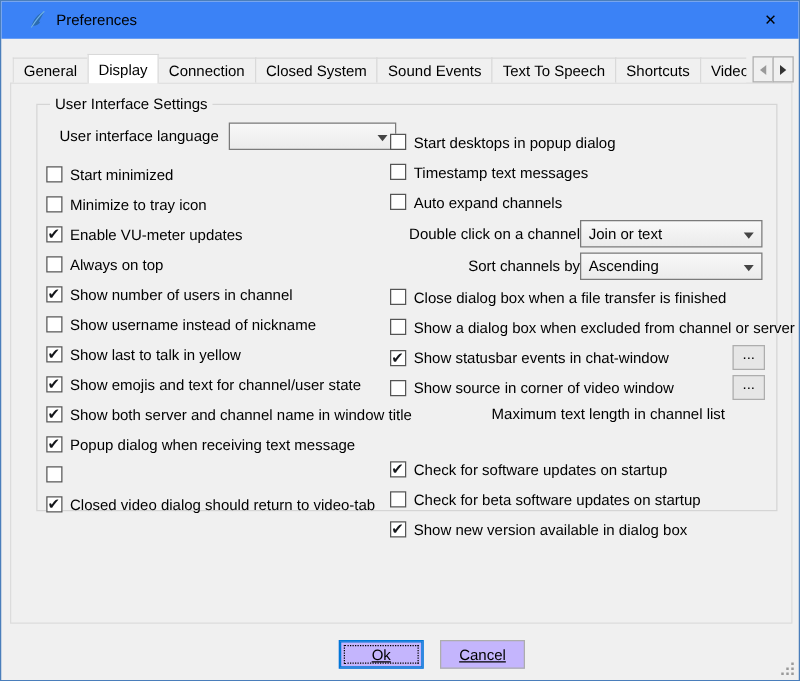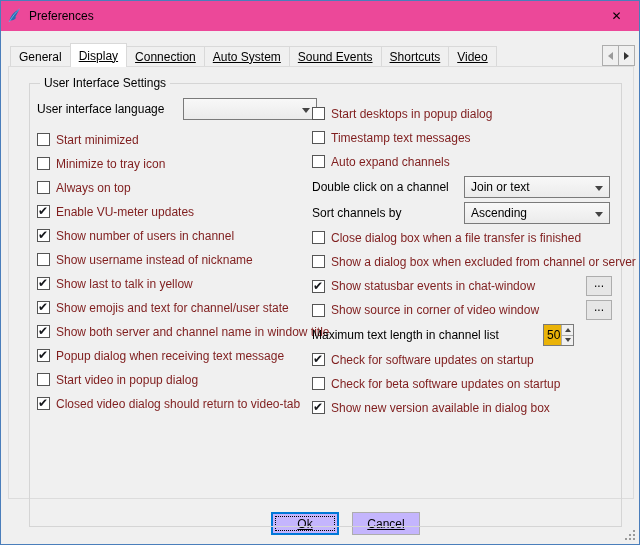--- a/index.html
+++ b/index.html
@@ -5,64 +5,64 @@
   * { margin:0; padding:0; box-sizing:border-box; }
   html,body { width:640px; height:545px; }
   body {
     font-family:"Liberation Sans","DejaVu Sans",sans-serif;
     font-size:12px; color:#000; background:#f0f0f0;
   }
   .window{ position:relative; width:640px; height:545px; background:#f0f0f0;
     border:1px solid #4a7ebb; overflow:hidden; }
 
   
-  .titlebar{ position:absolute; top:0; left:0; right:0; height:30px; background:#ec4899;
-    display:flex; align-items:center; padding-left:5px; }
+  .titlebar{ position:absolute; top:0; left:0; right:0; height:30px; background:#3b82f6;
+    display:flex; align-items:center; padding-left:21px; }
   .app-icon{ width:16px; height:16px; margin-right:7px; flex:0 0 16px; }
   .title-text{ font-size:12px; color:#000; }
   .close-btn{ position:absolute; right:0; top:0; width:45px; height:30px;
     display:flex; align-items:center; justify-content:center; font-size:12px; color:#000; cursor:default; }
 
   
   .tabbar{ position:absolute; left:9px; top:42px; right:42px; height:24px;
     display:flex; align-items:flex-end; overflow:hidden; z-index:3; }
   .tab{ height:20px; margin-bottom:1px; padding:0 8px; display:flex; align-items:center;
     background:#f0f0f0; border:1px solid #d9d9d9; border-bottom:none; white-space:nowrap; }
-  .tab + .tab{ margin-left:-1px;text-decoration:underline; }
+  .tab + .tab{ margin-left:-1px; }
   .tab.active{ height:24px; margin-bottom:0; background:#fff; z-index:2; position:relative; }
   .tab-scroll{ position:absolute; right:4px; top:44px; display:flex; z-index:4; }
   .scrollbtn{ width:17px; height:21px; border:1px solid #adadad; background:#f0f0f0;
     display:flex; align-items:center; justify-content:center; }
   .scrollbtn + .scrollbtn{ margin-left:-1px; }
   .tri-l{ width:0; height:0; border-top:4px solid transparent; border-bottom:4px solid transparent; border-right:5px solid #9a9a9a; }
   .tri-r{ width:0; height:0; border-top:4px solid transparent; border-bottom:4px solid transparent; border-left:5px solid #333; }
 
   
   .tabpage{ position:absolute; left:7px; top:65px; width:626px; height:433px;
     border:1px solid #dcdcdc; background:#f0f0f0; z-index:1; }
-  .groupbox{ position:absolute; left:28px; top:82px; width:593px; height:444px;
+  .groupbox{ position:absolute; left:28px; top:82px; width:593px; height:326px;
     border:1px solid #d5d5d5; z-index:2; }
   .group-title{ position:absolute; left:10px; top:-8px; background:#f0f0f0; padding:0 4px; }
 
-  .col{ position:absolute; }
+  .col{ position:absolute;text-align:right; }
   .col-left{ left:7px; top:14px; width:280px; }
   .col-right{ left:282px; top:20px; width:305px; }
 
   .row{ display:flex; align-items:center; white-space:nowrap; position:relative; }
   .row-cb{ height:19px; margin-bottom:5px; }
   .row-combo{ height:22px; margin-bottom:4px; }
   .row-dots{ height:20px; margin-bottom:4px; }
-  .row-spin{ height:22px; margin-bottom:4px; }
+  .row-spin{ height:22px; margin-bottom:20px;flex-direction:column; }
   .row-lang{ height:22px; margin-bottom:10px; }
 
   .cb{ width:13px; height:13px; flex:0 0 13px; border:1px solid #555; background:#fff;
     margin-right:6px; position:relative; }
   .cb.checked::after{ content:"✔"; position:absolute; left:0px; top:-2px;
     font-size:12px; line-height:14px; color:#14161a; }
-  .cb-label{ color:#7f1d1d; }
+  .cb-label{ color:#000000; }
   .plain-label{ color:#000; }
 
   .combo{ height:22px; border:1px solid #7a7a7a; background:linear-gradient(#f8f8f8,#ebebeb);
     display:flex; align-items:center; position:relative; padding:0 20px 0 6px; flex:0 0 auto; }
   .combo .arr{ position:absolute; right:6px; top:9px; width:0; height:0;
     border-left:4px solid transparent; border-right:4px solid transparent; border-top:5px solid #444; }
   .combo-lang{ width:134px; margin-left:auto; }
   .combo-right{ width:146px; }
   .lang-label{ width:138px; flex:0 0 138px; }
   .dc-label{ width:152px; flex:0 0 152px; }
@@ -109,24 +109,27 @@
     <div class="tab">
         <span>General</span>
       </div>
     <div class="tab active">
         <span>Display</span>
       </div>
     <div class="tab">
         <span>Connection</span>
       </div>
     <div class="tab">
-        <span>Auto System</span>
+        <span>Closed System</span>
       </div>
     <div class="tab">
         <span>Sound Events</span>
+      </div>
+    <div class="tab">
+        <span>Text To Speech</span>
       </div>
     <div class="tab">
         <span>Shortcuts</span>
       </div>
     <div class="tab">
         <span>Video</span>
       </div>
   </div>
   <div class="tab-scroll">
     <div class="scrollbtn">
@@ -154,29 +157,29 @@
 
       <div class="row row-cb">
         <span class="cb"></span>
         <span class="cb-label">Start minimized</span>
       </div>
       <div class="row row-cb">
         <span class="cb"></span>
         <span class="cb-label">Minimize to tray icon</span>
       </div>
       <div class="row row-cb">
+        <span class="cb checked"></span>
+        <span class="cb-label">Enable VU-meter updates</span>
+      </div>
+      <div class="row row-cb">
         <span class="cb"></span>
         <span class="cb-label">Always on top</span>
       </div>
       <div class="row row-cb">
         <span class="cb checked"></span>
-        <span class="cb-label">Enable VU-meter updates</span>
-      </div>
-      <div class="row row-cb">
-        <span class="cb checked"></span>
         <span class="cb-label">Show number of users in channel</span>
       </div>
       <div class="row row-cb">
         <span class="cb"></span>
         <span class="cb-label">Show username instead of nickname</span>
       </div>
       <div class="row row-cb">
         <span class="cb checked"></span>
         <span class="cb-label">Show last to talk in yellow</span>
       </div>
@@ -187,21 +190,20 @@
       <div class="row row-cb">
         <span class="cb checked"></span>
         <span class="cb-label">Show both server and channel name in window title</span>
       </div>
       <div class="row row-cb">
         <span class="cb checked"></span>
         <span class="cb-label">Popup dialog when receiving text message</span>
       </div>
       <div class="row row-cb">
         <span class="cb"></span>
-        <span class="cb-label">Start video in popup dialog</span>
       </div>
       <div class="row row-cb">
         <span class="cb checked"></span>
         <span class="cb-label">Closed video dialog should return to video-tab</span>
       </div>
     </div>
 
     <div class="col col-right">
 
       <div class="row row-cb">

